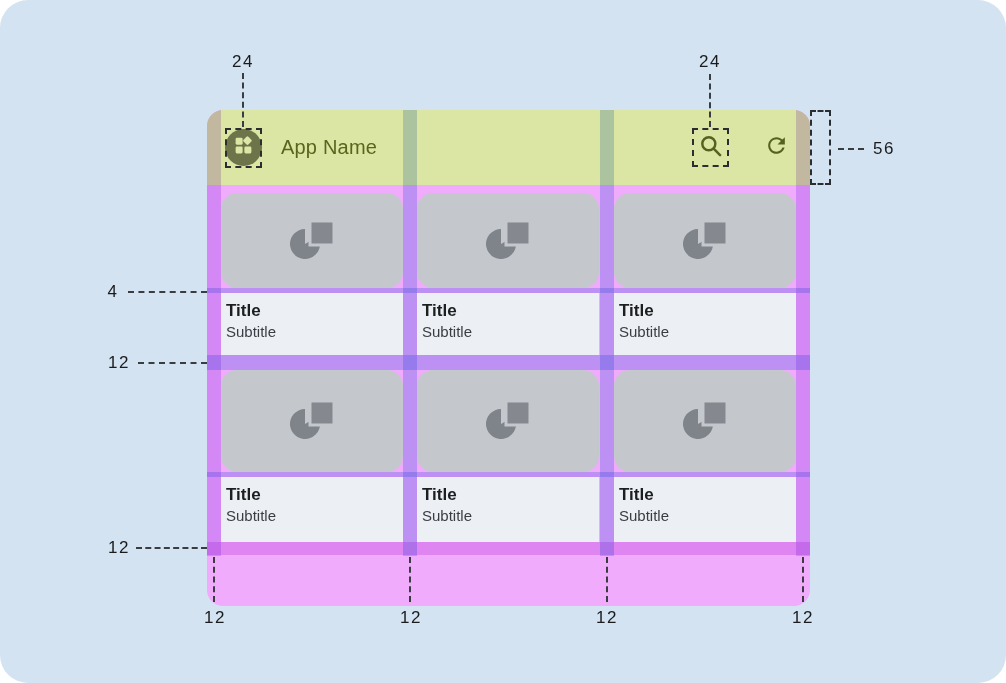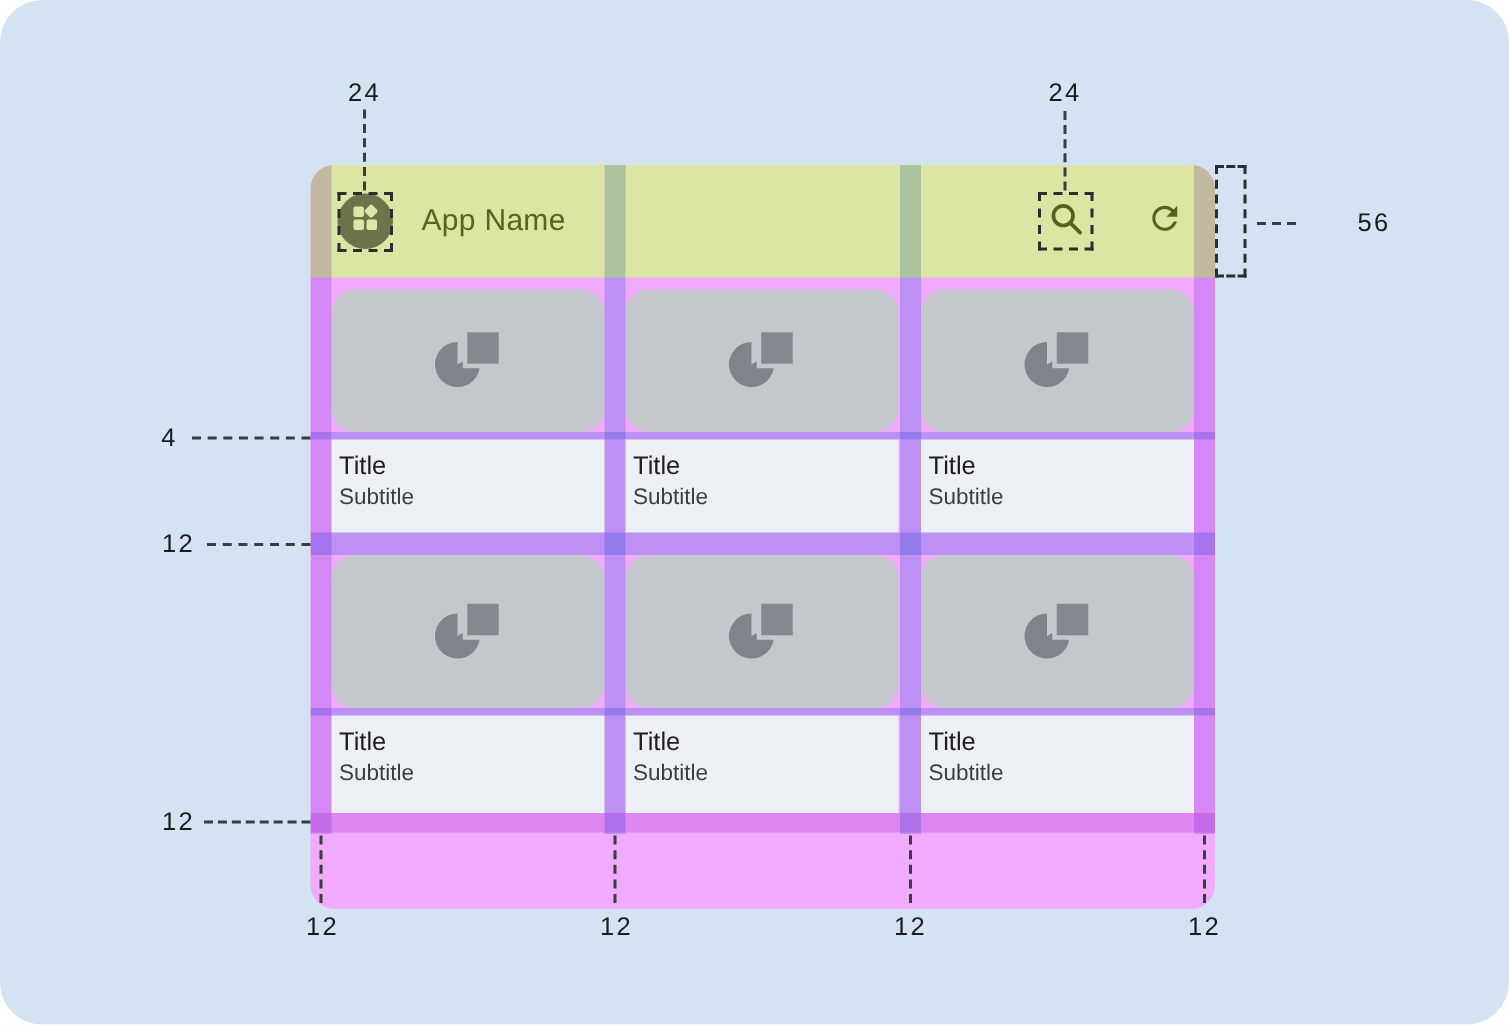--- a/index.html
+++ b/index.html
@@ -19,21 +19,21 @@
   .cell{position:absolute;}
   .col1{left:14px;width:182px;}
   .col2{left:210px;width:182px;}
   .col3{left:407px;width:182px;}
   .img-r1{top:83px;height:95px;}
   .img-r2{top:260px;height:102px;}
   .txt-r1{top:183px;height:62px;}
   .txt-r2{top:367px;height:65px;}
   .card-img{background:#c4c8cd;border-radius:16px;display:flex;align-items:center;justify-content:center;}
   .card-txt{background:#eceff4;padding:7px 5px 0 5px;}
-  .card-title{font-size:17px;font-weight:400;color:#1d1e20;line-height:1.25;}
+  .card-title{font-size:17px;font-weight:700;color:#1d1e20;line-height:1.25;}
   .card-sub{font-size:15px;font-weight:400;color:#3a3e44;line-height:1.45;}
 
   
   .ov{position:absolute;mix-blend-mode:multiply;pointer-events:none;}
   .ov-margin{top:0;height:446px;width:14px;background:#e2cbf8;}
   .ov-margin-l{left:0;}
   .ov-margin-r{left:589px;}
   .ov-gutter{top:0;height:446px;width:14px;background:#c9d9f7;}
   .ov-gutter-1{left:196px;}
   .ov-gutter-2{left:393px;}
@@ -189,21 +189,21 @@
   <div class="lbl" style="left:243px;top:62px;">24</div>
   <div class="dash-v ldr-24l"></div>
   <div class="dash-box box-appicon"></div>
 
   <div class="lbl" style="left:710px;top:62px;">24</div>
   <div class="dash-v ldr-24r"></div>
   <div class="dash-box box-search"></div>
 
   <div class="dash-box box-56"></div>
   <div class="dash-h ldr-56"></div>
-  <div class="lbl" style="left:916px;top:149px;">56</div>
+  <div class="lbl" style="left:884px;top:149px;">56</div>
 
   <div class="lbl" style="left:113px;top:292px;">4</div>
   <div class="dash-h ldr-4"></div>
 
   <div class="lbl" style="left:119px;top:363px;">12</div>
   <div class="dash-h ldr-12a"></div>
 
   <div class="lbl" style="left:119px;top:548px;">12</div>
   <div class="dash-h ldr-12b"></div>
 

